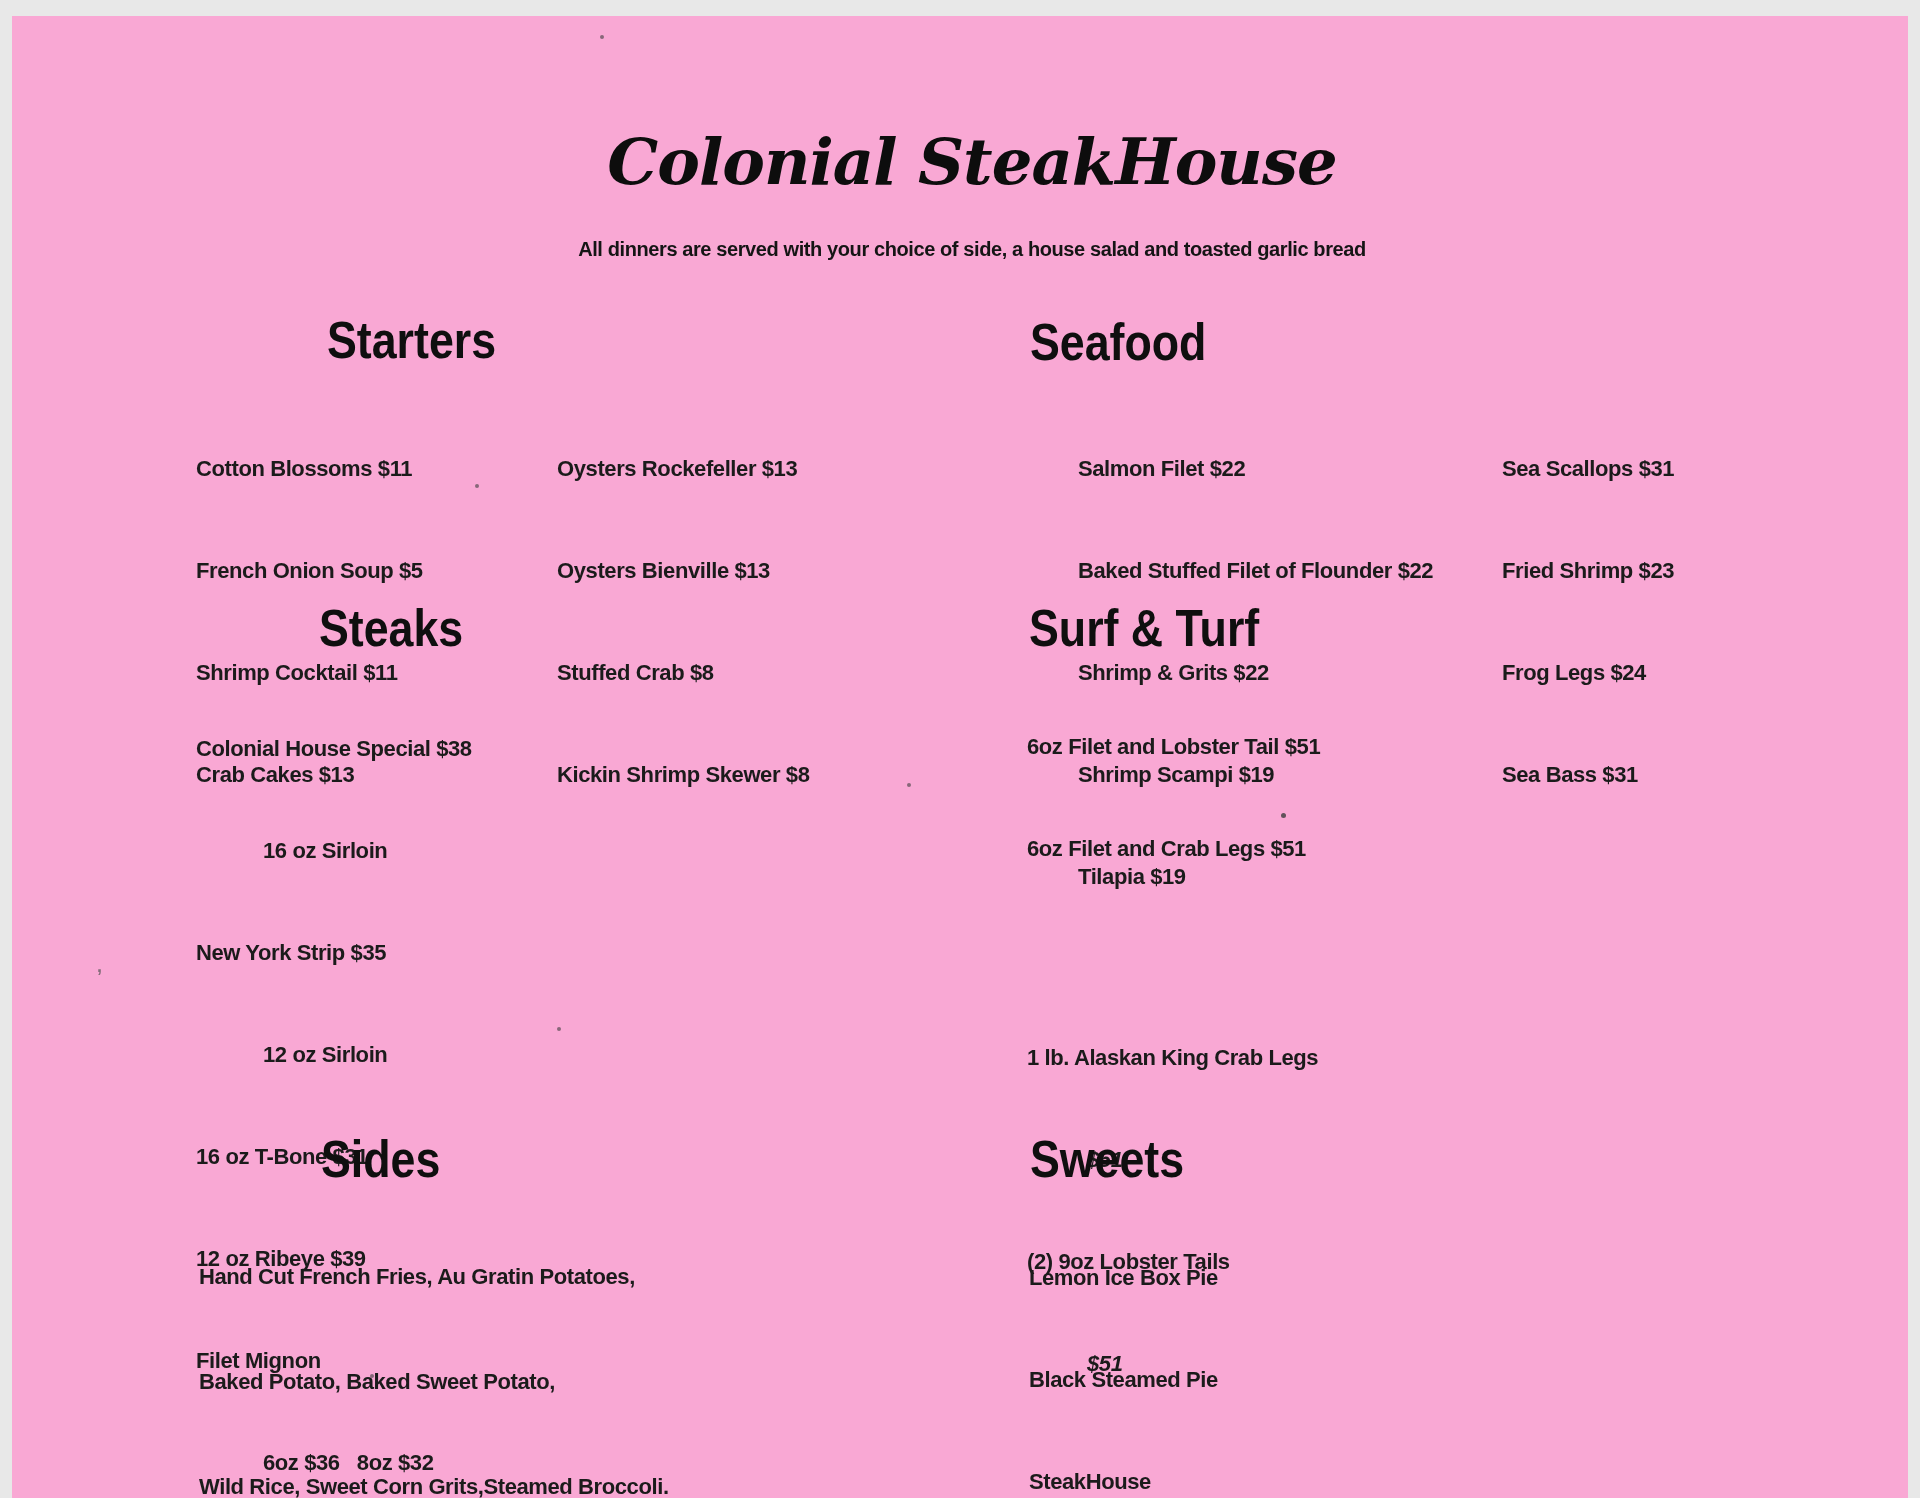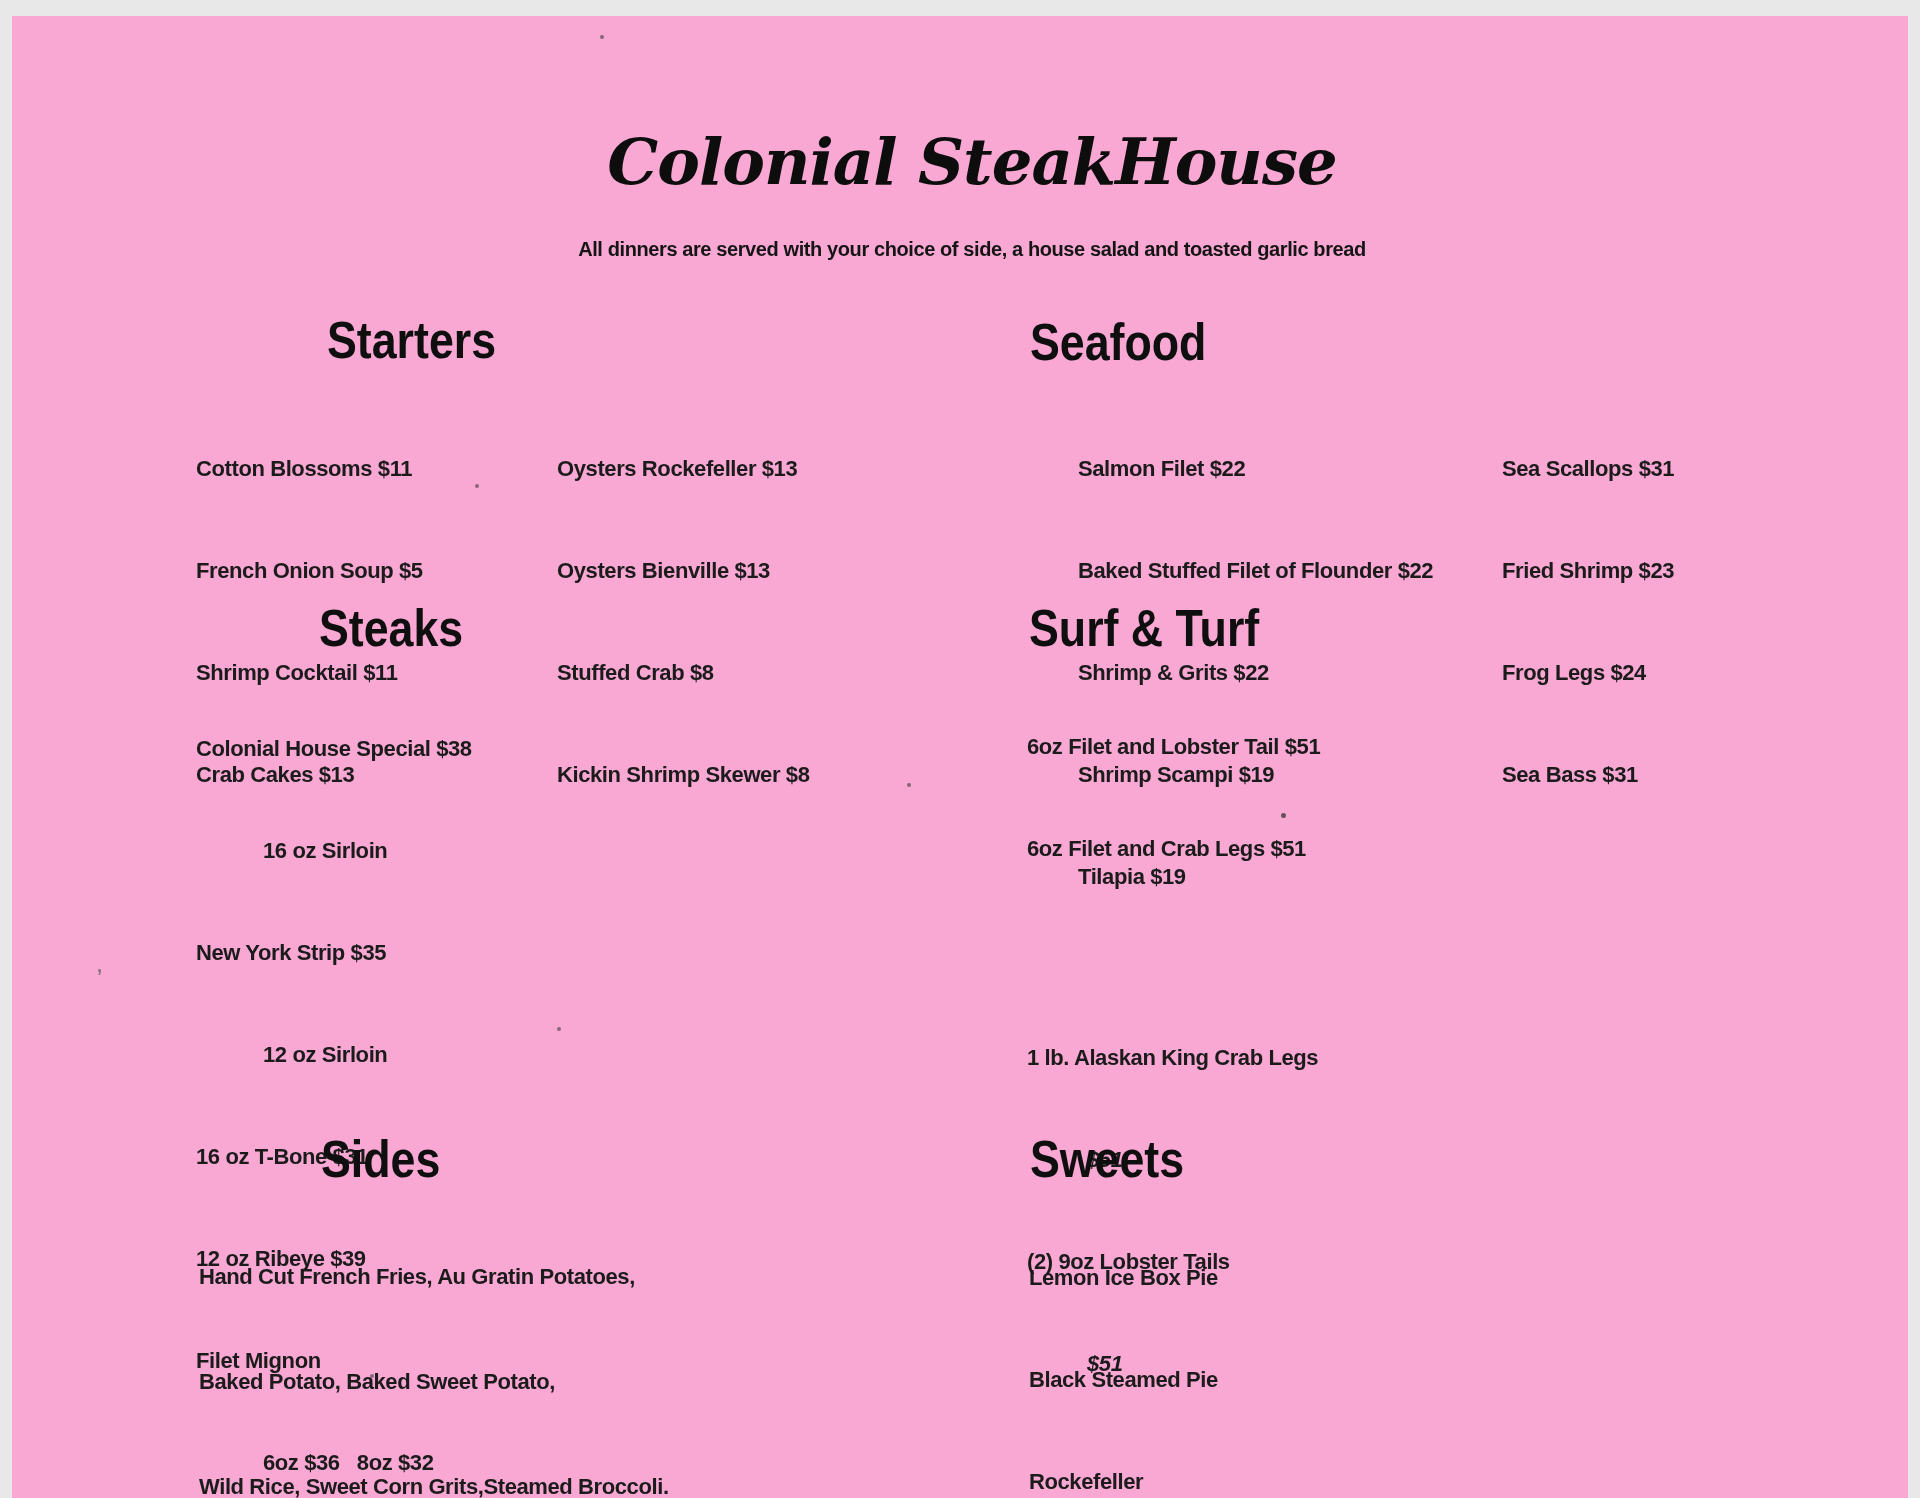--- a/index.html
+++ b/index.html
@@ -125,21 +125,21 @@
     <div>Hand Cut French Fries, Au Gratin Potatoes,</div>
     <div>Baked Potato, Baked Sweet Potato,</div>
     <div>Wild Rice, Sweet Corn Grits,Steamed Broccoli.</div>
     
   </div>
 
   <div class="heading" style="left:1018px; top:1117px;">Sweets</div>
   <div class="items" style="left:1017px; top:1177px;">
     <div>Lemon Ice Box Pie</div>
     <div>Black Steamed Pie</div>
-    <div>Rockefeller</div>
+    <div>SteakHouse</div>
   </div>
 
   <div class="dot small" style="left:588px; top:19px;"></div>
   <div class="dot small" style="left:463px; top:468px;"></div>
   <div class="dot small" style="left:895px; top:767px;"></div>
   <div class="dot" style="left:1269px; top:797px;"></div>
   <div class="dot small" style="left:545px; top:1011px;"></div>
   <div class="dot small" style="left:358px; top:1358px;"></div>
   <div class="mark-comma" style="left:85px; top:940px;">,</div>
 

